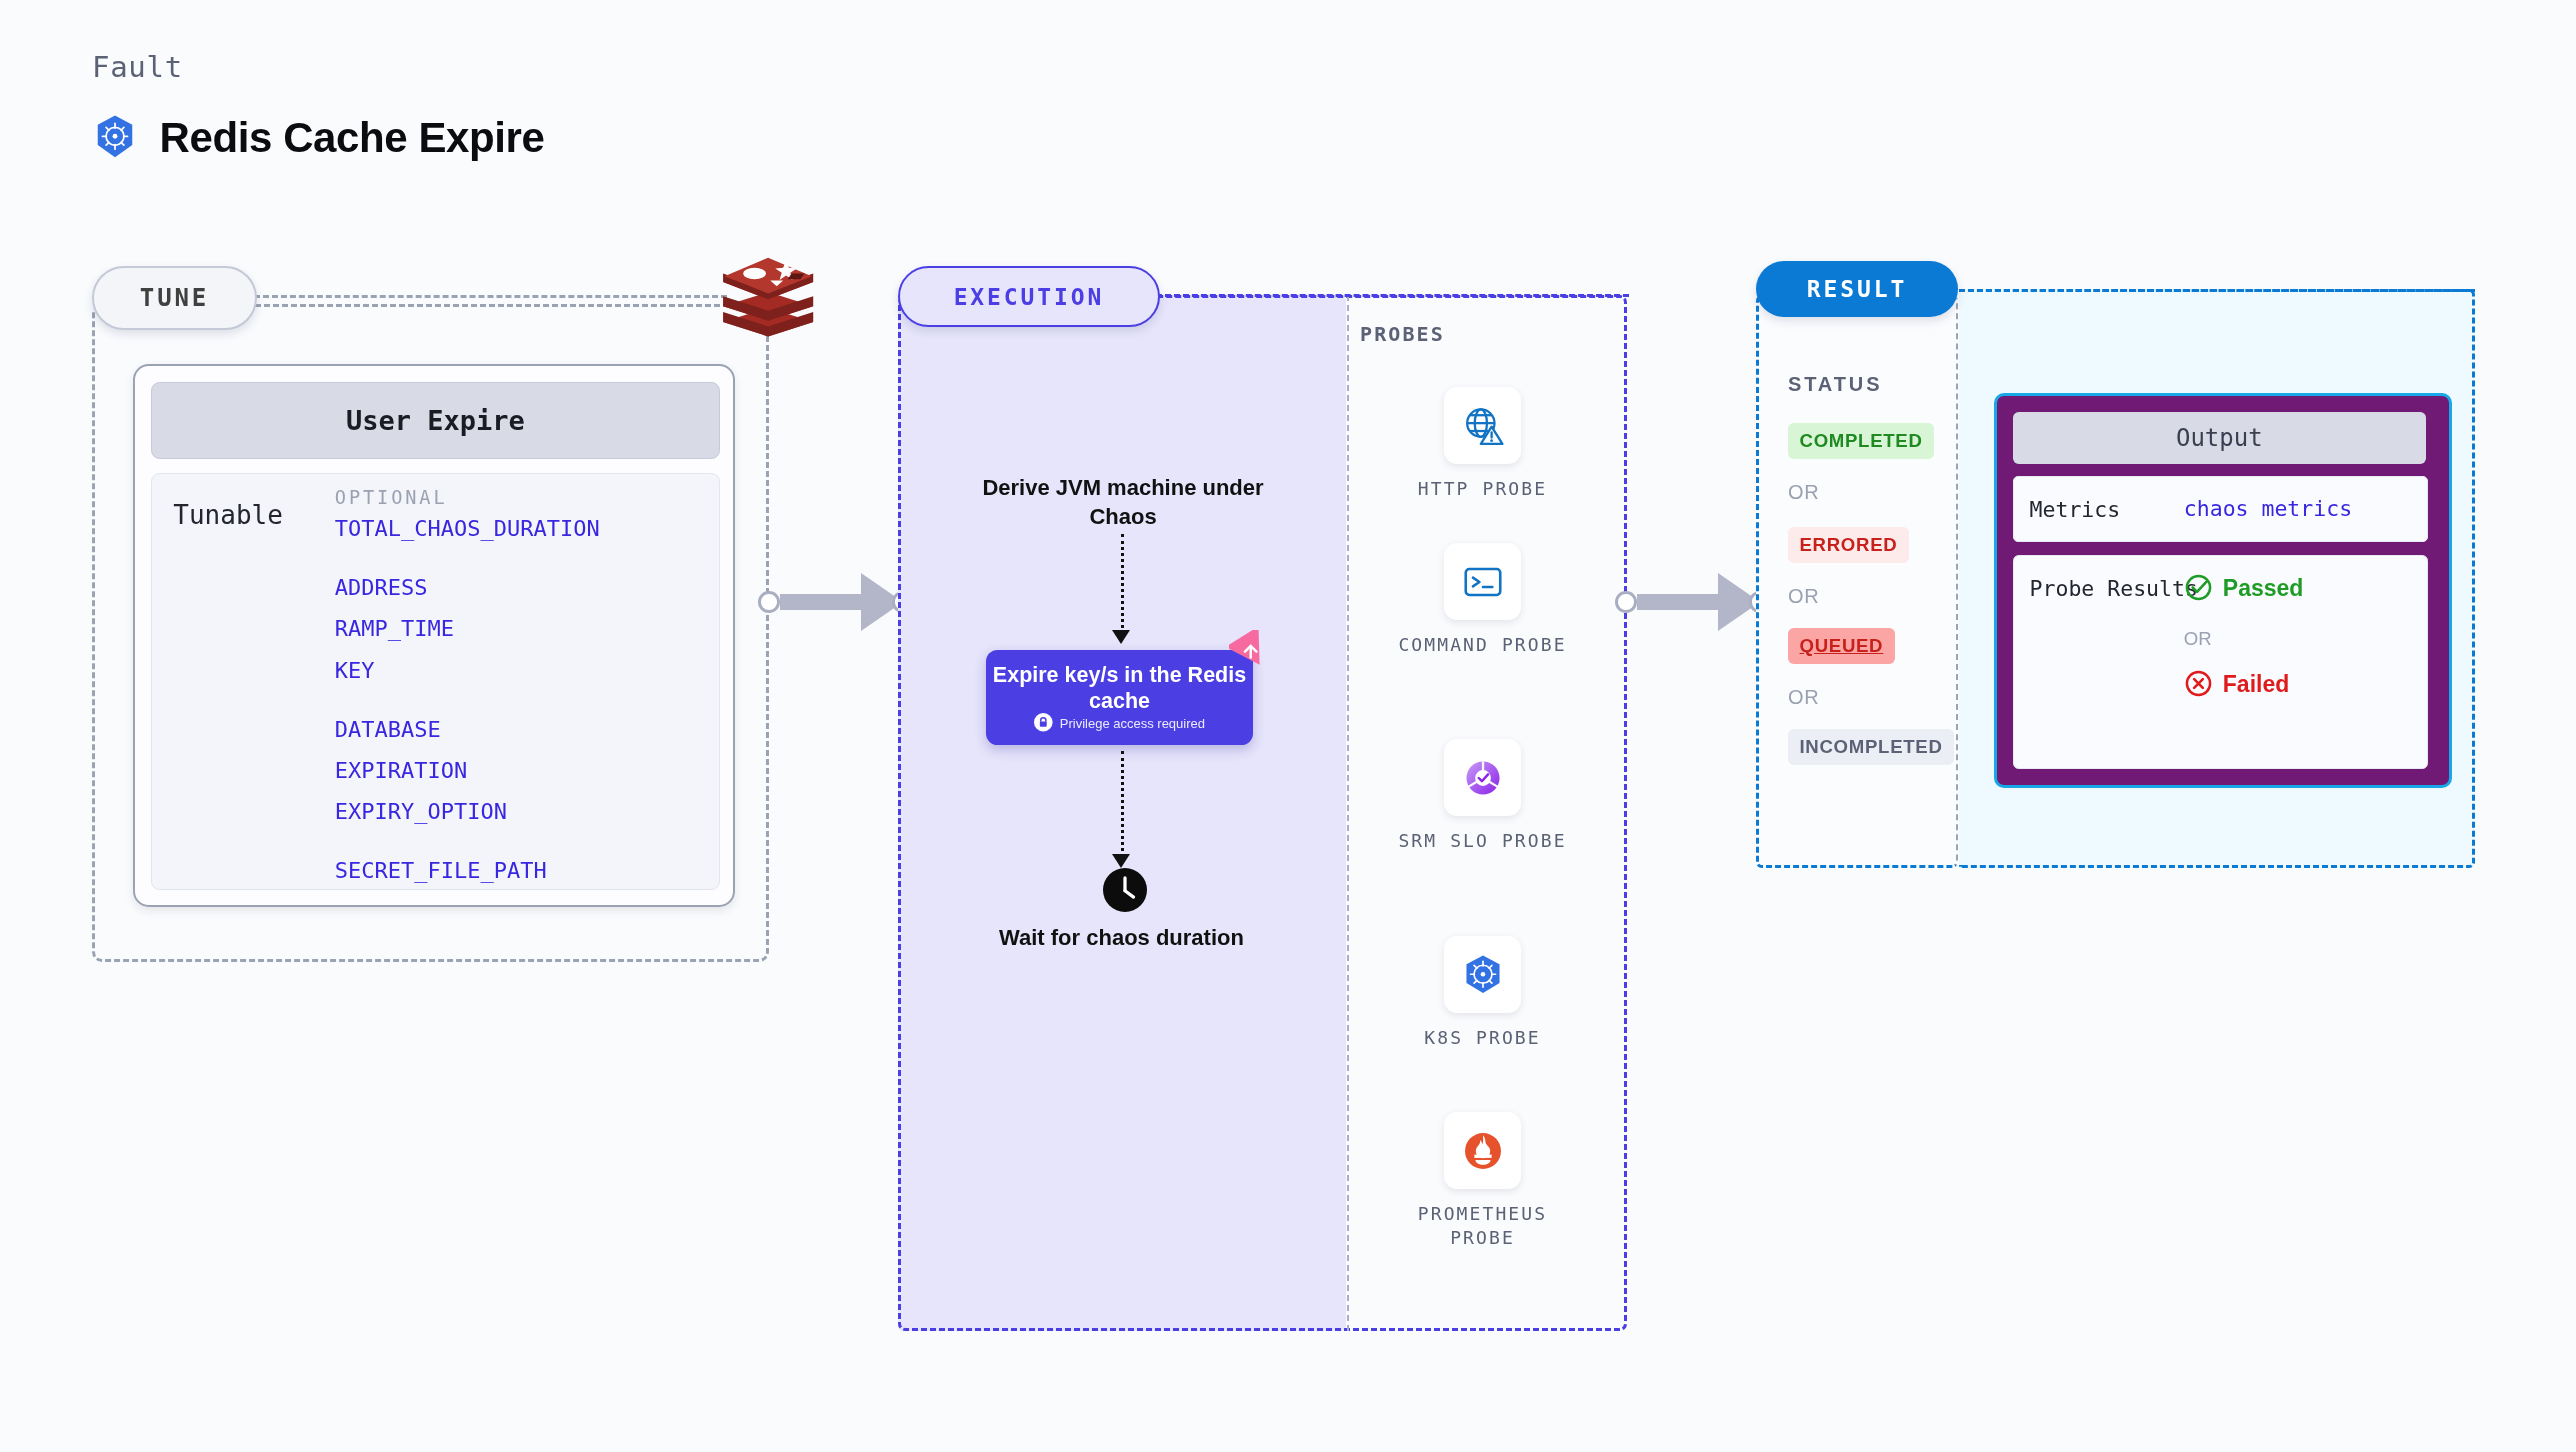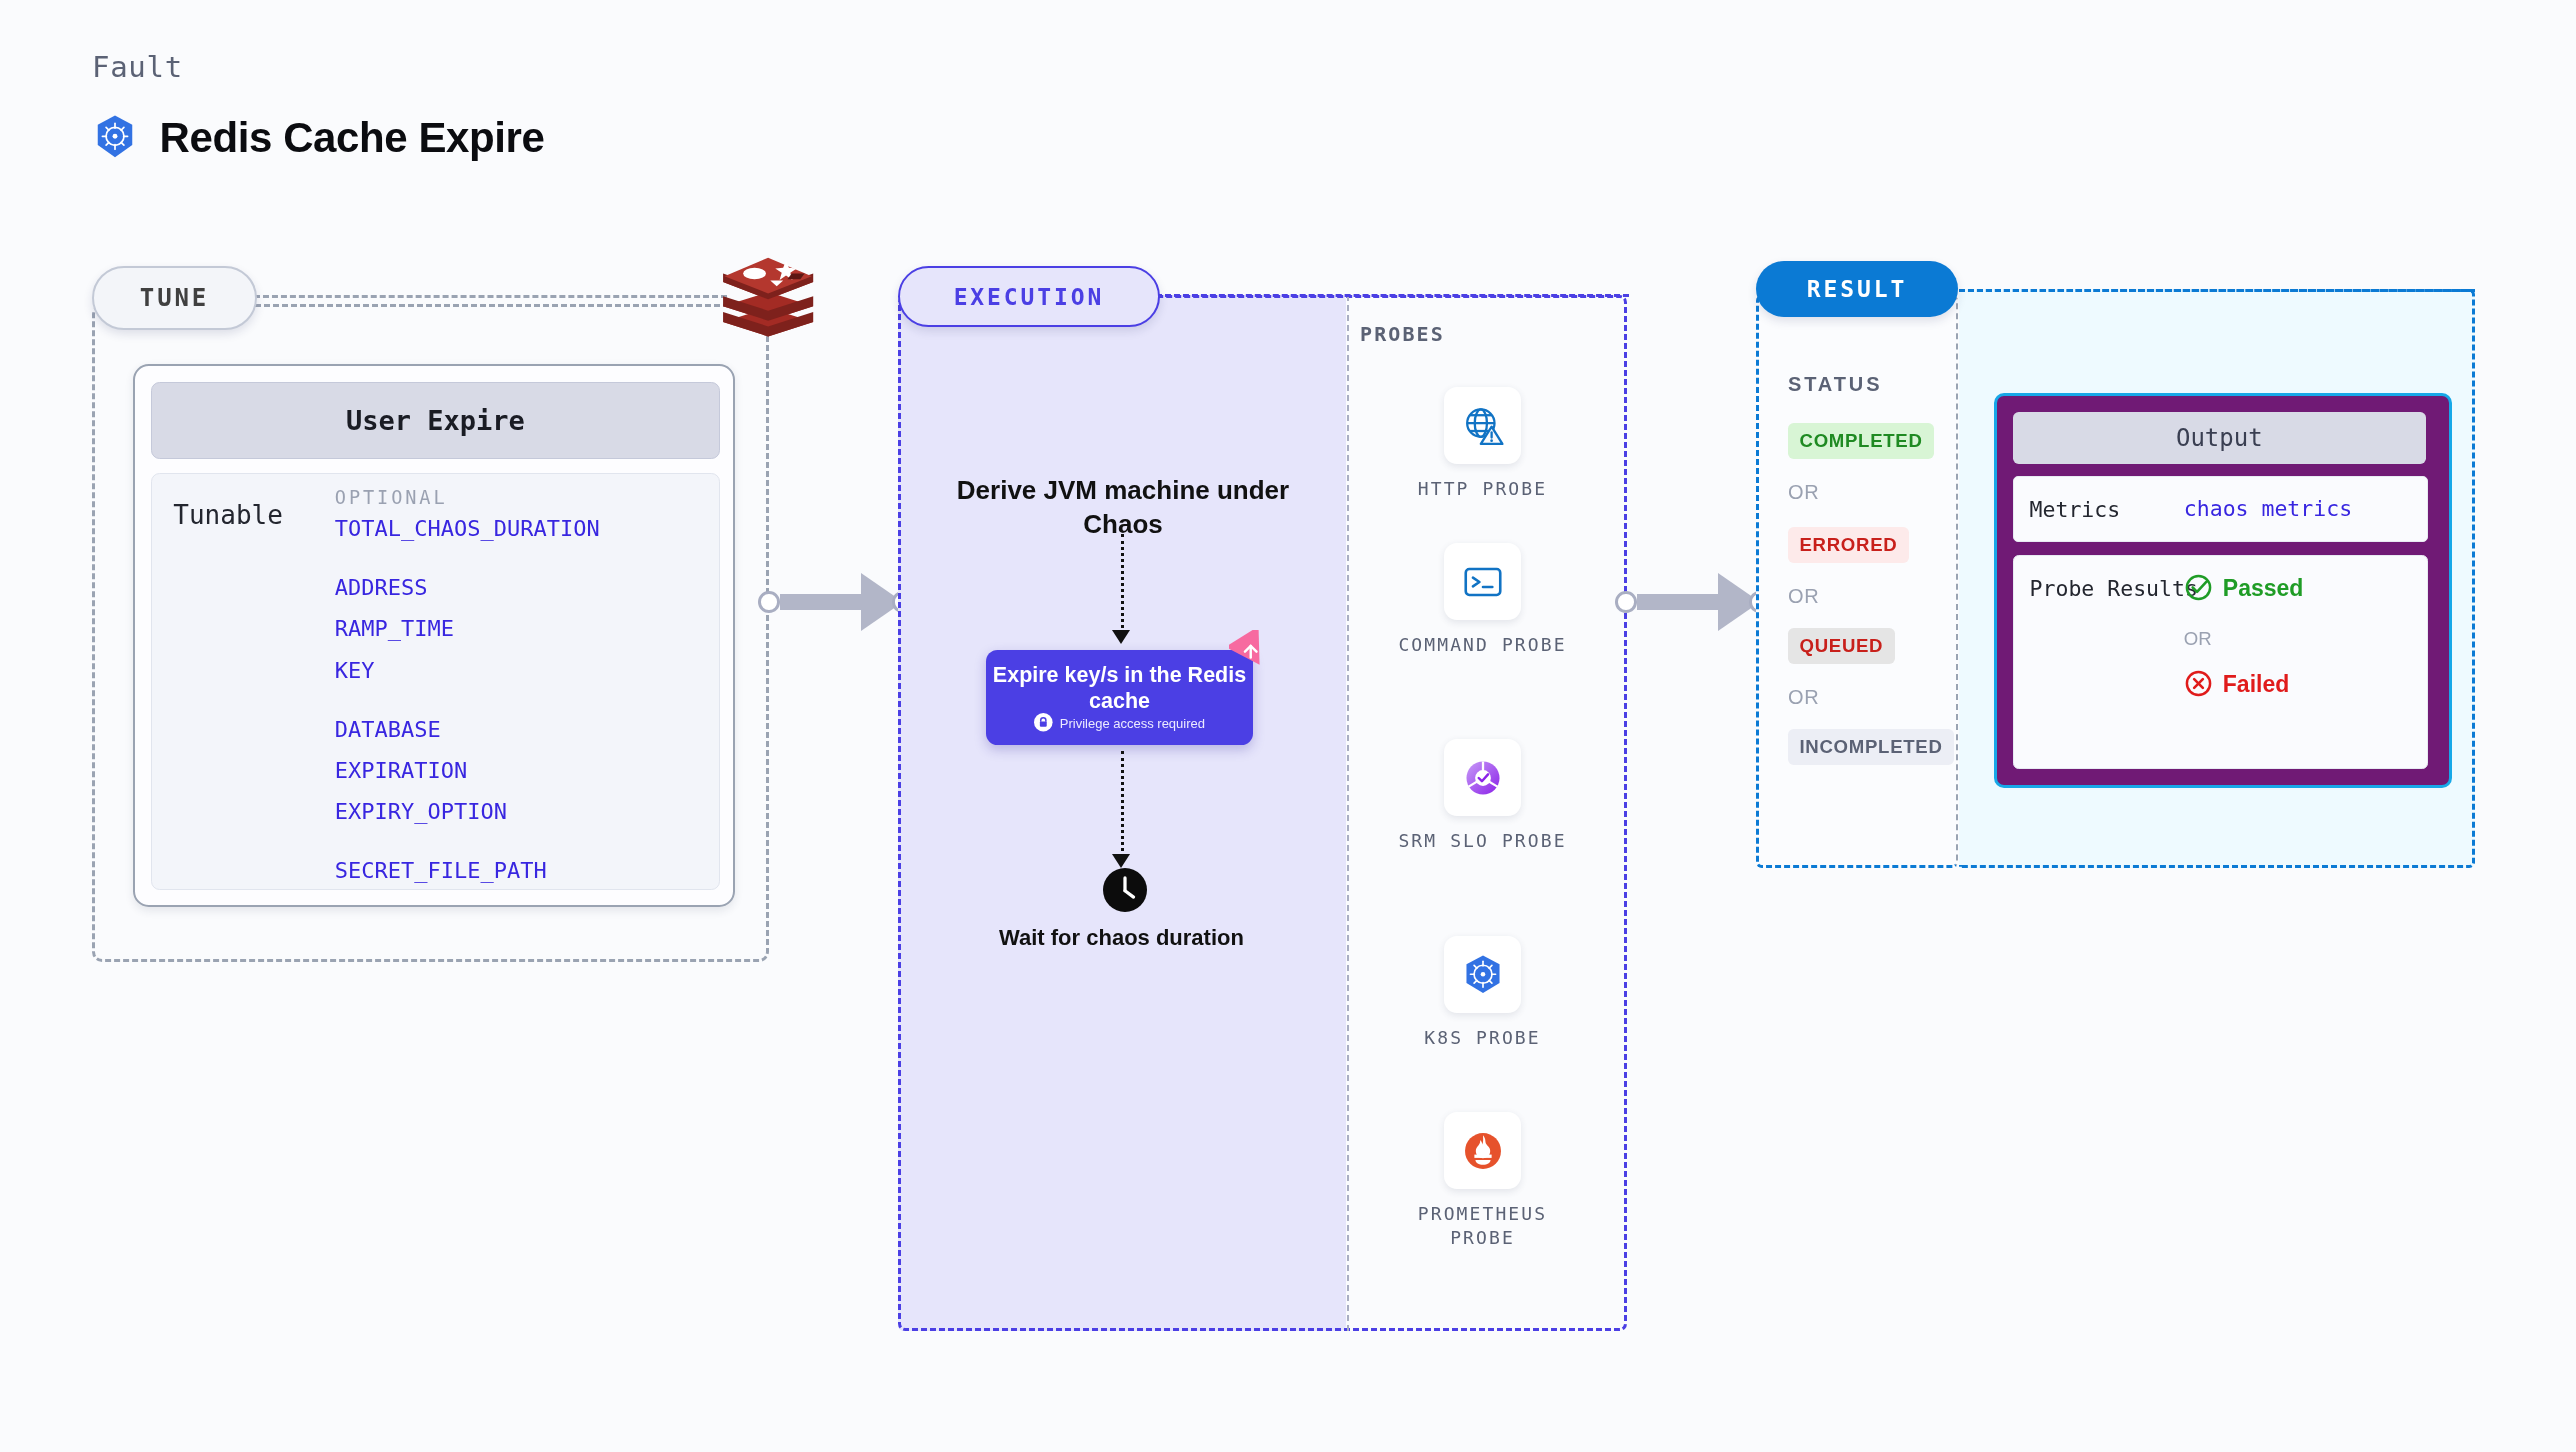--- a/index.html
+++ b/index.html
@@ -69,21 +69,21 @@
      background:#e6e5fb;border:2.9px solid #4b3fe4;color:#4b3fe4;font-size:23px;}
   #exec-pill-line{position:absolute;left:1156px;top:294px;width:473px;height:0;
      border-top:3.6px dashed #4b3fe4;}
   #probes-divider{position:absolute;left:1347px;top:295px;width:0;height:1036px;
      border-left:2.1px dashed #a9aec2;}
   #probes-label{position:absolute;left:1360px;top:322px;
      font-family:"DejaVu Sans Mono",monospace;font-size:20px;color:#5b6275;
      letter-spacing:2.1px;font-weight:bold;}
 
   #derive-text{position:absolute;left:953px;top:473px;width:340px;text-align:center;
-     font-size:26px;font-weight:bold;color:#111;line-height:1.32;}
+     font-size:22px;font-weight:bold;color:#111;line-height:1.32;}
   .vdash{position:absolute;width:0;border-left:3.6px dotted #111;}
   .vdash-head{position:absolute;width:0;height:0;border-left:9.3px solid transparent;
      border-right:9.3px solid transparent;border-top:14.3px solid #111;}
 
   #action-card{position:absolute;left:986px;top:650px;width:267px;height:95px;
      background:#4b3fe4;border-radius:11.5px;box-shadow:0 4.3px 11.5px rgba(50,40,160,.25);}
   #action-title{position:absolute;top:11.5px;left:0;width:100%;text-align:center;
      color:#fff;font-size:21.5px;font-weight:bold;line-height:1.25;}
   #priv-row{position:absolute;bottom:11.5px;left:0;width:100%;
      display:flex;align-items:center;justify-content:center;gap:7.2px;}
@@ -352,21 +352,21 @@
 <div id="result-status-box" class="col-dash"></div>
 <div id="result-pill-line"></div>
 <div id="result-pill" class="pill">RESULT</div>
 
 <div id="status-label">STATUS</div>
 
 <div class="status-badge" style="top:423px;background:#d8f5d5;color:#1f8a22;">COMPLETED</div>
 <div class="or-text" style="top:481px;">OR</div>
 <div class="status-badge" style="top:527px;background:#fdeaea;color:#c8201b;">ERRORED</div>
 <div class="or-text" style="top:585px;">OR</div>
-<div class="status-badge" style="top:628px;background:#e5e5e5;color:#c8201b;">QUEUED</div>
+<div class="status-badge" style="top:628px;background:#fca5a5;color:#c8201b;text-decoration:underline;">QUEUED</div>
 <div class="or-text" style="top:686px;">OR</div>
 <div class="status-badge" style="top:729px;background:#eceef5;color:#5b6275;">INCOMPLETED</div>
 
 <div id="output-card">
   <div id="output-head">Output</div>
 
   <div id="metrics-row">
     <div class="out-key">Metrics</div>
     <div id="metrics-val">chaos metrics</div>
   </div>

